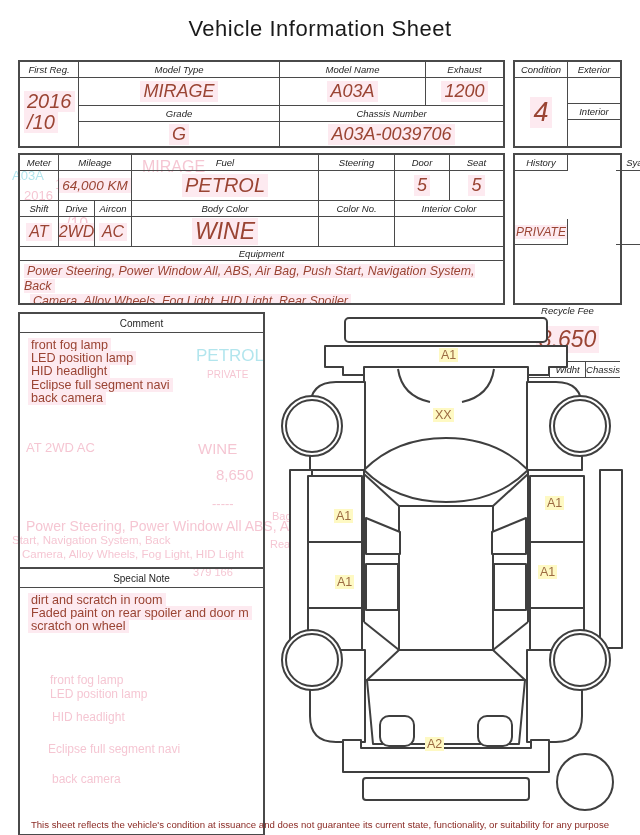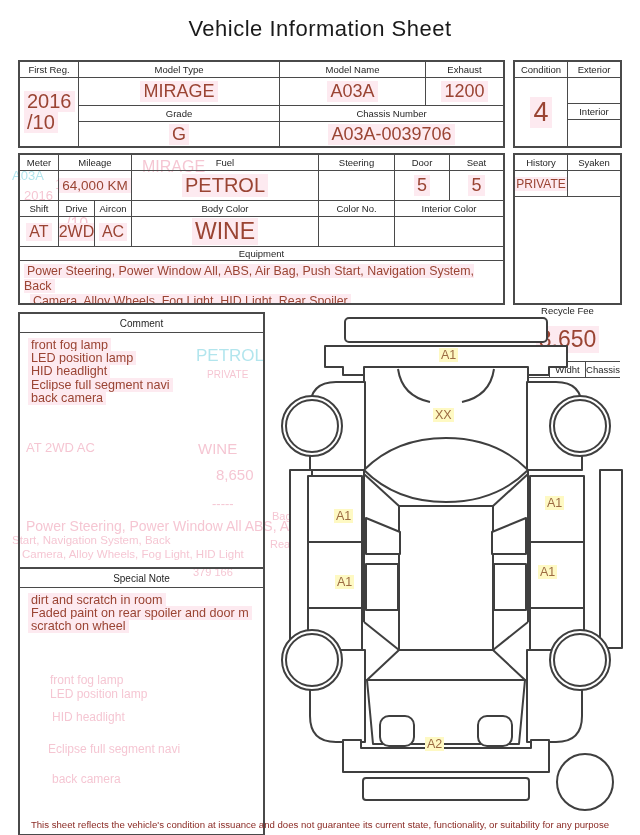--- a/index.html
+++ b/index.html
@@ -2,21 +2,21 @@
 <html><head>
 <meta charset="utf-8">
 <style>
   html,body{margin:0;padding:0;background:#fff;}
   .sheet{position:relative;width:640px;height:835px;background:#ffffff;overflow:hidden;
          font-family:"Liberation Sans","DejaVu Sans",sans-serif;color:#222;}
   .title{position:absolute;top:16px;left:0;width:100%;text-align:center;
          font-size:22px;font-weight:500;letter-spacing:.5px;color:#1a1a1a;}
   .box{position:absolute;border:2px solid #4a4a4a;background:transparent;box-sizing:border-box;}
   .grid{display:grid;width:100%;height:100%;}
-  .cell{display:flex;align-items:center;justify-content:center;box-sizing:border-box;overflow:hidden;}
+  .cell{display:flex;align-items:center;justify-content:center;box-sizing:border-box;overflow:hidden;font-style:italic;}
   .br{border-right:1px solid #4a4a4a;} .bb{border-bottom:1px solid #4a4a4a;}
   .hd{font-size:9.5px;color:#1f1f1f;}
   .val{color:#9a4433;}
   .hl{background:#fdeaf0;padding:0 3px;white-space:nowrap;}
   .v18{font-size:18px;} .v20{font-size:20px;} .v16{font-size:16px;} .v14{font-size:13.5px;}
   .v26{font-size:27px;} .v22{font-size:23px;} .v12{font-size:12px;} .v17{font-size:14px;margin-top:33px;}
   .firstreg{flex-direction:column;align-items:flex-start;padding-left:4px;line-height:21px;font-size:20px;}
   .equip{flex-direction:column;align-items:flex-start;justify-content:flex-start;
          padding:3px 4px 0 4px;font-size:12.4px;line-height:15px;color:#9a4433;}
   .equip .hl{white-space:normal;}
@@ -174,21 +174,21 @@
 
       <div class="cell hd bb" style="grid-column:1/8;">Equipment</div>
       <div class="cell equip" style="grid-column:1/8;">
         <div><span class="hl">Power Steering, Power Window  All, ABS, Air Bag, Push Start, Navigation System, Back</span></div>
         <div class="eline2"><span class="hl">Camera, Alloy Wheels, Fog Light, HID Light, Rear Spoiler</span></div>
       </div>
     </div>
   </div>
 
   <div class="box" style="left:513px;top:153px;width:109px;height:152px;">
-    <div class="grid" style="grid-template-columns:53px 52px;grid-template-rows:16px 26px;">
+    <div class="grid" style="grid-template-columns:53px 52px;grid-template-rows:16px 26px;gap:48px;">
       <div class="cell hd br bb">History</div>
       <div class="cell hd bb">Syaken</div>
       <div class="cell val br bb v12">
           <span class="hl">PRIVATE</span>
         </div>
       <div class="cell val bb">
           <span></span>
         </div>
     </div>
     <div class="cell hd" style="height:14px;">Recycle Fee</div>

